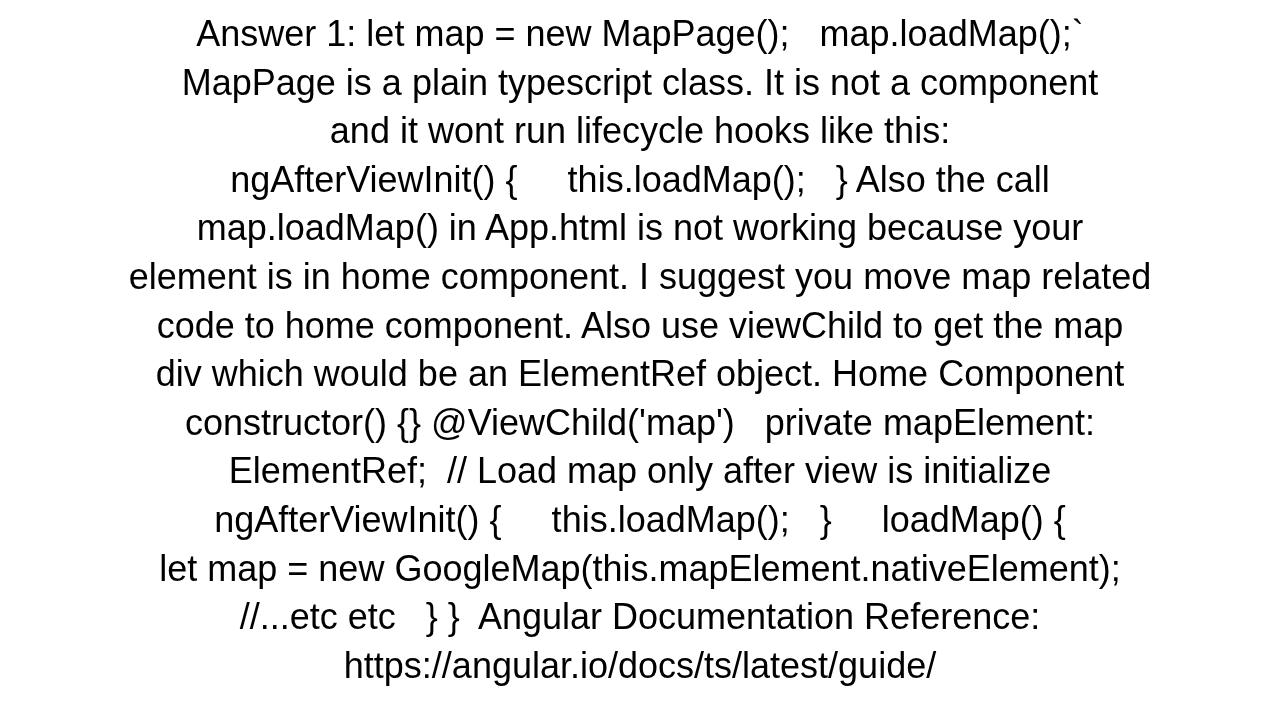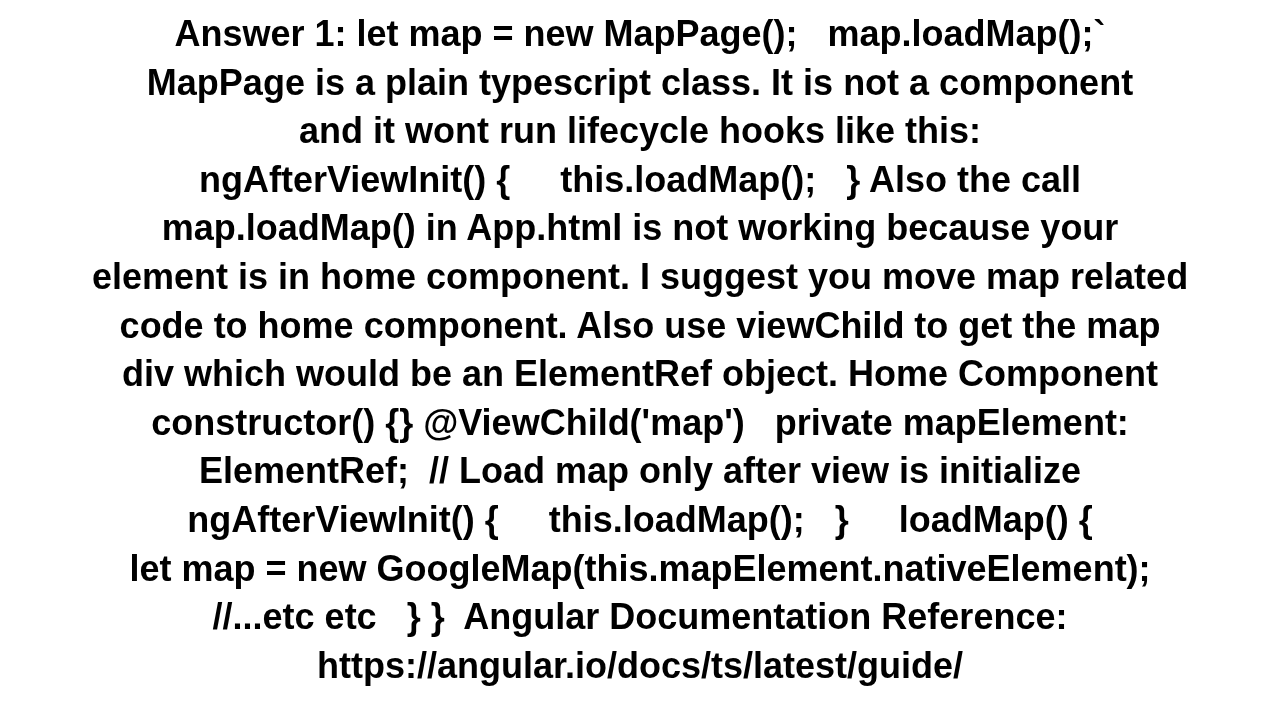--- a/index.html
+++ b/index.html
@@ -23,21 +23,21 @@
       height: 720px;
       padding: 10px 0px;
       display: flex;
       align-items: flex-start;
       justify-content: center;
     }
 
     .text-block {
       font-family: Arial, sans-serif;
       font-size: 36px;
-      font-weight: bold;
+      font-weight: normal;
       color: #000000;
       text-align: center;
       line-height: 1.35;
       width: 100%;
       padding: 0 2px;
     }
   </style>
 </head>
 <body>
 

